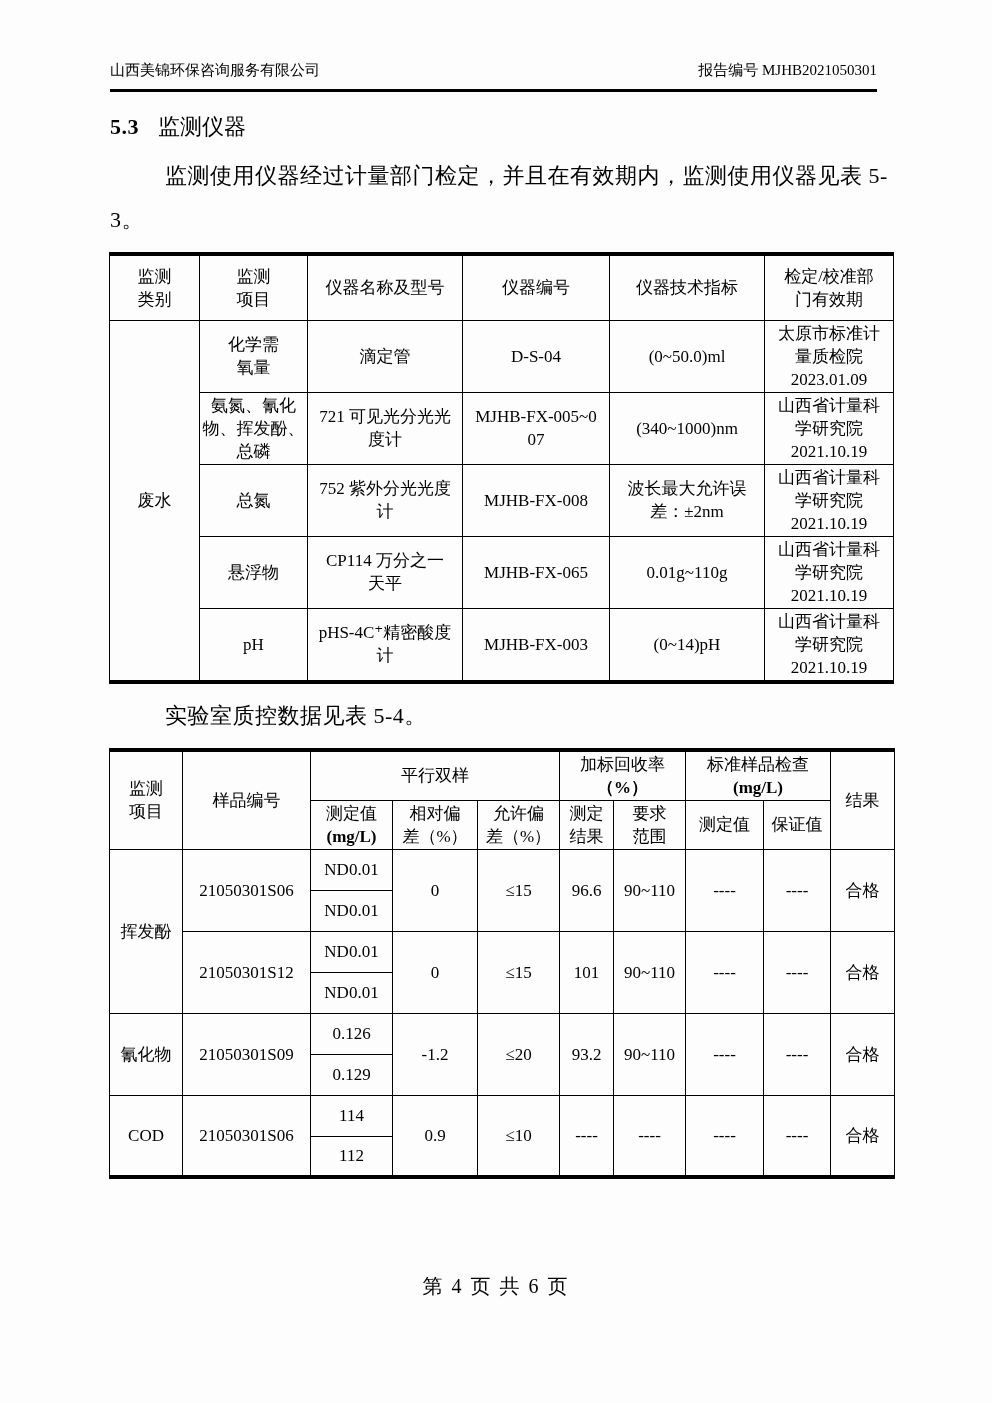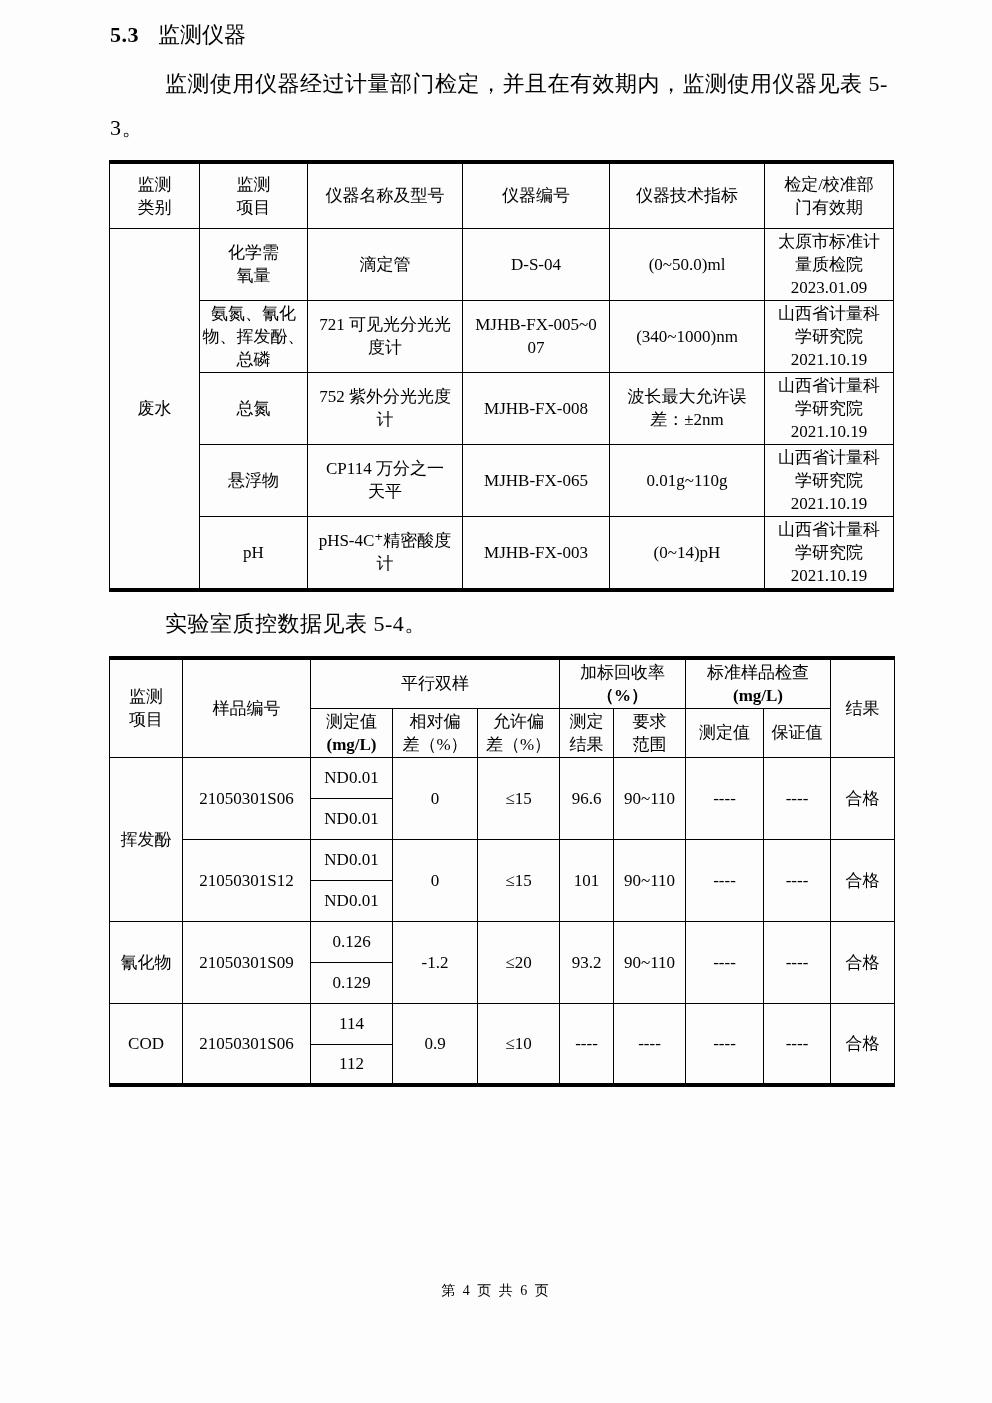--- a/index.html
+++ b/index.html
@@ -43,28 +43,32 @@
     overflow:hidden;
   }
   th b,td b{font-weight:bold;}
   .t53 tr{height:66px;}
   .t54 .hr1{height:42px;}
   .t54 .hr2{height:48px;}
   .t54 .dr{height:41px;}
   
   .doc-footer{
     position:absolute;left:0;bottom:103px;width:100%;
-    text-align:center;font-size:14px;letter-spacing:2px;
+    text-align:center;font-size:20px;letter-spacing:2px;
   }
 </style>
 </head>
 <body>
 
 <div class="page">
 
+  <header class="doc-header">
+    <span>山西美锦环保咨询服务有限公司</span>
+    <span>报告编号 MJHB2021050301</span>
+  </header>
 
   <h2 class="section-heading"><b>5.3</b><span class="h-title">监测仪器</span></h2>
 
   <p class="body-par">监测使用仪器经过计量部门检定，并且在有效期内，监测使用仪器见表 5-3。</p>
 
 
   <table class="t53" style="width:784px">
     <colgroup>
       <col style="width:90px">
         <col style="width:108px">

